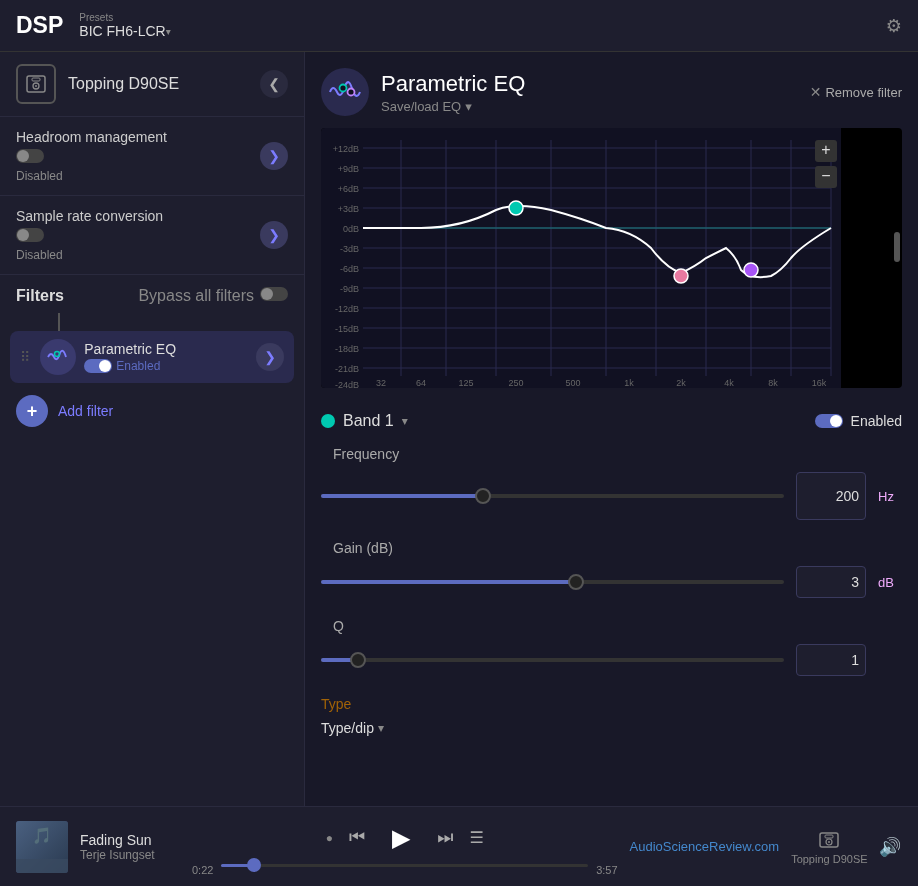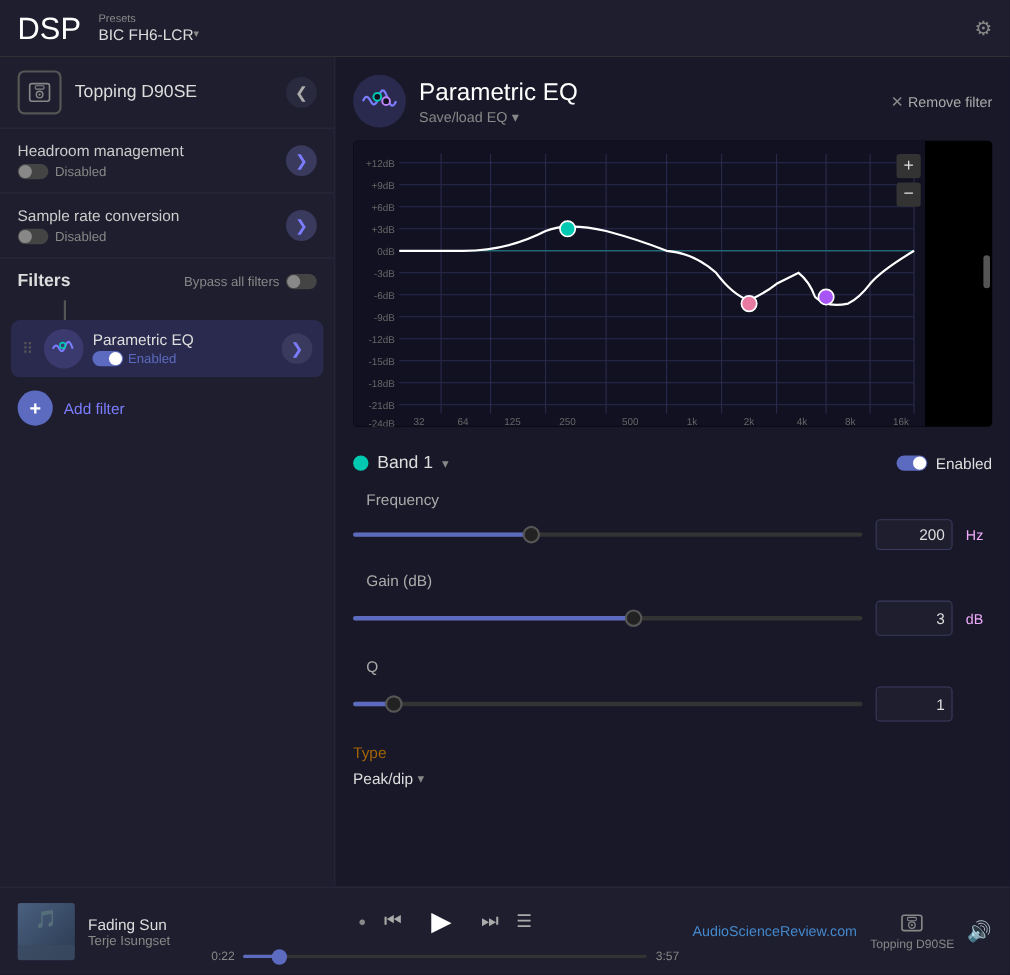--- a/index.html
+++ b/index.html
@@ -7,21 +7,21 @@
 
     
     .top-bar {
       background: #1e1e2e;
       display: flex;
       align-items: center;
       padding: 8px 16px;
       border-bottom: 1px solid #333;
       min-height: 52px;
     }
-    .dsp-title { font-size: 28px; font-weight: 400; color: #fff; margin-right: 16px; }
+    .dsp-title { font-size: 23px; font-weight: 700; color: #fff; margin-right: 16px; }
     .preset-area { display: flex; flex-direction: column; margin-right: auto; }
     .preset-label { font-size: 10px; color: #888; }
     .preset-value { font-size: 14px; color: #ddd; display: flex; align-items: center; gap: 0; cursor: pointer; }
     .dropdown-arrow { font-size: 10px; color: #888; }
     .page-title-main { font-size: 18px; font-weight: 600; color: #e84040; text-align: center; flex: 1; }
     .gear-icon-btn { background: none; border: none; color: #888; cursor: pointer; font-size: 18px; }
 
     
     .main-content { display: flex; flex: 1; overflow: hidden; }
 
@@ -50,36 +50,36 @@
     
     .section-item {
       padding: 12px 16px;
       border-bottom: 1px solid #2a2a3e;
       display: flex;
       align-items: center;
       justify-content: space-between;
     }
     .section-item-left { display: flex; flex-direction: column; }
     .section-item-label { font-size: 14px; color: #ccc; margin-bottom: 4px; }
-    .section-item-status { font-size: 12px; color: #888; display: flex; align-items: flex-end; gap: 6px; }
+    .section-item-status { font-size: 12px; color: #888; display: flex; align-items: flex-start; gap: 6px; flex-direction: column; }
     .toggle-off { width: 28px; height: 14px; border-radius: 7px; background: #444; display: inline-block; position: relative; }
     .toggle-off::after { content: ''; position: absolute; width: 12px; height: 12px; background: #888; border-radius: 50%; top: 1px; left: 1px; }
     .toggle-on { width: 28px; height: 14px; border-radius: 7px; background: #5c6bc0; display: inline-block; position: relative; }
     .toggle-on::after { content: ''; position: absolute; width: 12px; height: 12px; background: #fff; border-radius: 50%; top: 1px; right: 1px; }
     .nav-arrow { background: none; border: none; width: 28px; height: 28px; border-radius: 50%; background: #3a3a5e; color: #7c7cff; cursor: pointer; display: flex; align-items: center; justify-content: center; font-size: 14px; }
 
     
     .filters-header {
       display: flex;
       align-items: center;
       justify-content: space-between;
       padding: 12px 16px 8px;
     }
     .filters-title { font-size: 16px; color: #ddd; font-weight: 600; }
-    .bypass-area { display: flex; align-items: flex-end; gap: 6px; font-size: 12px; color: #888; }
+    .bypass-area { display: flex; align-items: flex-start; gap: 6px; font-size: 16px; color: #888; }
 
     
     .filter-item {
       margin: 0 10px;
       padding: 8px 10px;
       border-radius: 8px;
       background: #2a2a4e;
       display: flex;
       align-items: center;
       gap: 8px;
@@ -194,21 +194,21 @@
       gap: 12px;
     }
     .album-art { width: 52px; height: 52px; background: #3a3a5e; border-radius: 3px; overflow: hidden; display: flex; align-items: center; justify-content: center; }
     .track-info { min-width: 100px; }
     .track-title { font-size: 14px; color: #ddd; font-weight: 500; }
     .track-artist { font-size: 12px; color: #888; }
     .player-controls { flex: 1; display: flex; flex-direction: column; align-items: center; gap: 6px; }
     .control-buttons { display: flex; align-items: center; gap: 16px; }
     .ctrl-btn { background: none; border: none; color: #aaa; cursor: pointer; font-size: 18px; display: flex; align-items: center; }
     .play-btn { width: 40px; height: 40px; border-radius: 50%; background: none; border: none; color: #fff; font-size: 24px; cursor: pointer; display: flex; align-items: center; justify-content: center; }
-    .progress-row { display: flex; align-items: center; gap: 8px; width: 100%; }
+    .progress-row { display: flex; align-items: flex-start; gap: 8px; width: 100%; }
     .time-label { font-size: 11px; color: #888; }
     .progress-track { flex: 1; height: 3px; background: #333; border-radius: 2px; position: relative; cursor: pointer; }
     .progress-fill { height: 100%; background: #5c6bc0; border-radius: 2px; position: absolute; left: 0; top: 0; }
     .watermark { font-size: 13px; color: #4488cc; font-weight: 500; }
     .right-player { display: flex; align-items: center; gap: 12px; }
     .device-player { display: flex; flex-direction: column; align-items: center; font-size: 11px; color: #888; }
 
     
     .eq-graph-svg { display: block; }
 
@@ -417,21 +417,21 @@
         </div>
       </div>
 
       <div class="param-row">
         <div class="param-label">Frequency</div>
         <div class="param-control">
           <div class="slider-track">
             <div class="slider-fill" style="width:35%;"></div>
             <div class="slider-thumb" style="left:calc(35% - 8px);"></div>
           </div>
-          <input class="param-input" type="text" value="200" readonly="" style="background: rgb(30, 30, 46); border: 1px solid rgb(58, 58, 94); border-radius: 4px; color: rgb(221, 221, 221); font-size: 14px; text-align: right; padding: 0px 6px; width: 70px; height: 28px;">
+          <input class="param-input" type="text" value="200" readonly="" style="background: rgb(30, 30, 46); border: 1px solid rgb(58, 58, 94); border-radius: 4px; color: rgb(221, 221, 221); font-size: 14px; text-align: right; padding: 0px 6px; width: 70px; height: 48px;">
           <span class="param-unit">Hz</span>
         </div>
       </div>
 
       <div class="param-row">
         <div class="param-label">Gain (dB)</div>
         <div class="param-control">
           <div class="slider-track">
             <div class="slider-fill" style="width:55%;"></div>
             <div class="slider-thumb" style="left:calc(55% - 8px);"></div>
@@ -449,21 +449,21 @@
             <div class="slider-thumb" style="left:calc(8% - 8px);"></div>
           </div>
           <input class="param-input" type="text" value="1" readonly="" style="background: rgb(30, 30, 46); border: 1px solid rgb(58, 58, 94); border-radius: 4px; color: rgb(221, 221, 221); font-size: 14px; text-align: right; padding: 0px 6px; width: 70px; height: 32px;">
           <span class="param-unit"></span>
         </div>
       </div>
 
       <div class="type-row">
         <div class="type-label">Type</div>
         <div class="type-selector">
-          <span>Peak/dip</span>
+          <span>Type/dip</span>
           <span class="type-arrow">▾</span>
         </div>
       </div>
 
     </div>
   </div>
 </div>
 
 <div class="player-bar">
   <div class="album-art">

